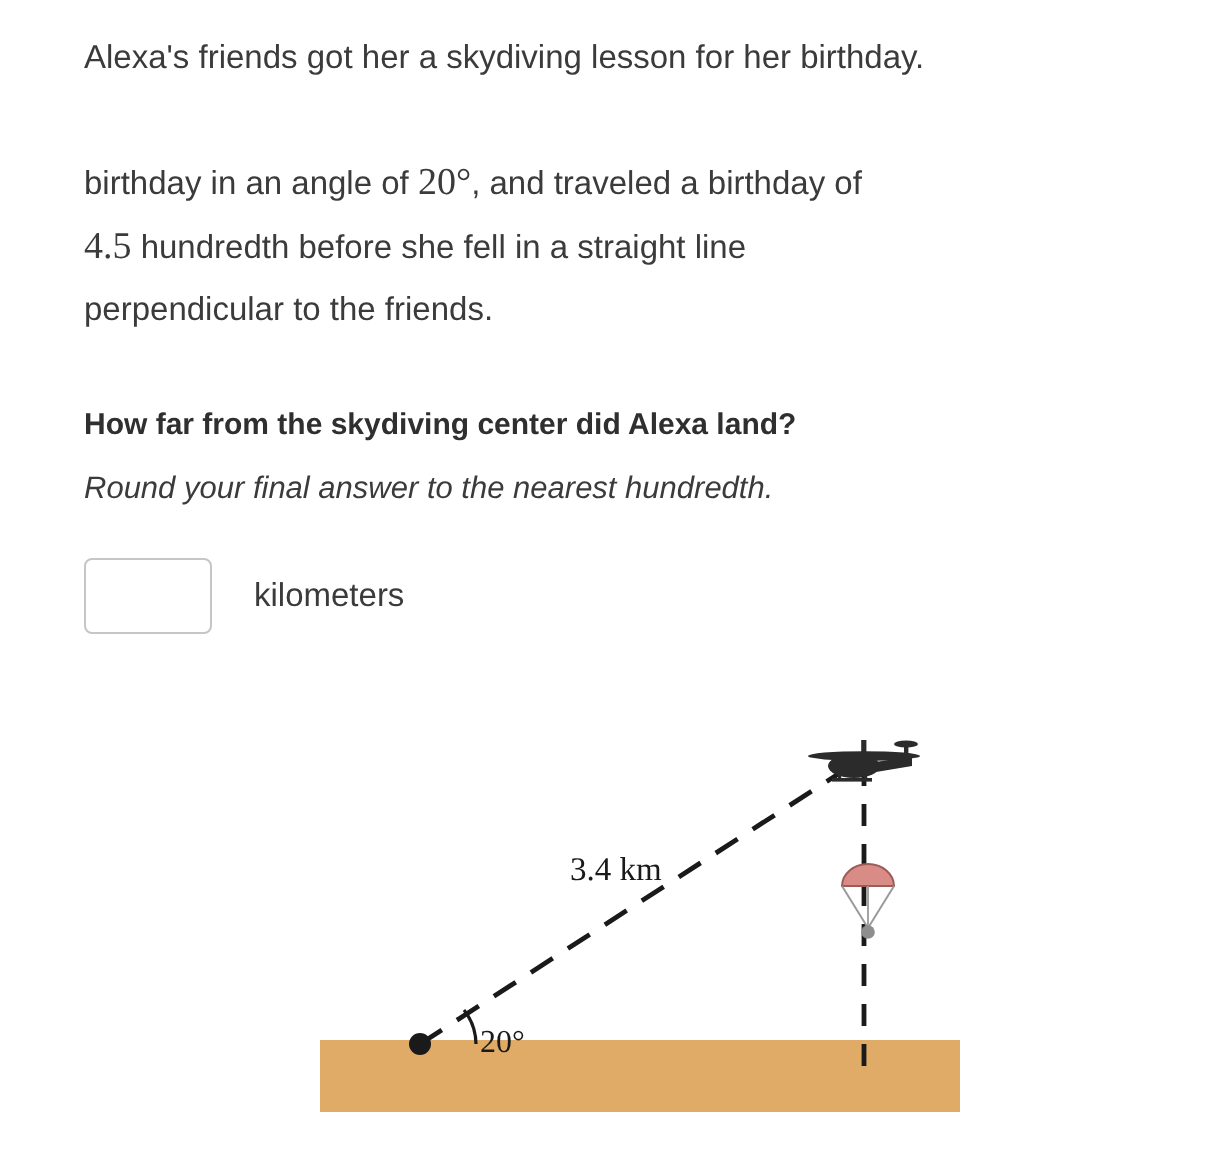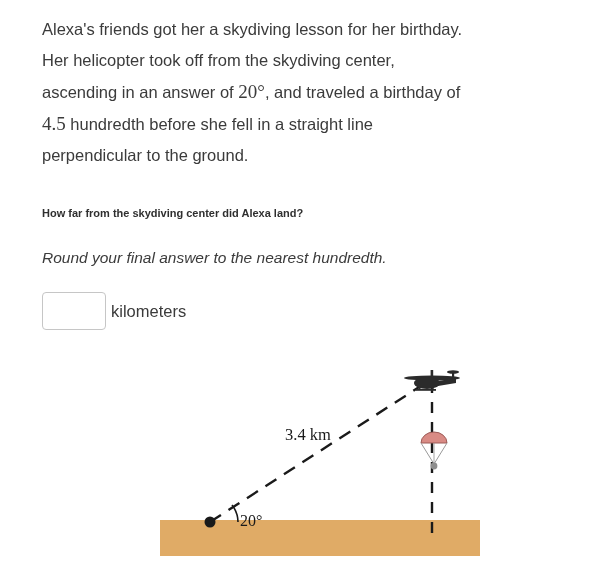--- a/index.html
+++ b/index.html
@@ -26,27 +26,27 @@
     line-height: 31px;
     color: #3b3b3b;
     max-width: 552px;
   }
   .num {
     font-family: "Liberation Serif", serif;
     font-size: 19px;
   }
   .question {
     margin-top: 29px;
-    font-size: 11px;
+    font-size: 15px;
     font-weight: bold;
     color: #2f2f2f;
     line-height: 26px;
   }
   .instruction {
-    margin-top: 20px;
+    margin-top: 7px;
     font-size: 15.5px;
     font-style: italic;
     color: #3b3b3b;
     line-height: 24px;
   }
   .answer-row {
     margin-top: 22px;
     display: flex;
     align-items: center;
   }
@@ -56,21 +56,21 @@
     border: 1px solid #c6c6c6;
     border-radius: 4px;
     background: #fff;
     box-sizing: border-box;
     outline: none;
     font-family: "Liberation Sans", sans-serif;
     font-size: 16px;
     padding: 0 6px;
   }
   .unit-label {
-    margin-left: 5px;
+    margin-left: 21px;
     font-size: 16.5px;
     color: #3b3b3b;
   }
   .figure {
     position: absolute;
     left: 42px;
     top: 352px;
     width: 520px;
     height: 230px;
   }
@@ -81,24 +81,24 @@
     font-family: "Liberation Serif", serif;
   }
 </style>
 </head>
 <body>
 
 <div class="page">
 
   <div class="problem-text">
     <span>Alexa's friends got her a skydiving lesson for her birthday.</span><br>
-    <span>Her helicopter took off from the skydiving center,</span><br>
-    <span>ascending in an answer of </span><span class="num">20°</span><span>, and traveled a birthday of</span><br>
+    <br>
+    <span>birthday in an angle of </span><span class="num">20°</span><span>, and traveled a birthday of</span><br>
     <span class="num">4.5</span><span> hundredth before she fell in a straight line</span><br>
-    <span>perpendicular to the ground.</span>
+    <span>perpendicular to the friends.</span>
   </div>
 
   <div class="question">How far from the skydiving center did Alexa land?</div>
   <div class="instruction">Round your final answer to the nearest hundredth.</div>
 
   <div class="answer-row">
     <input class="answer-box" type="text" placeholder="" style="">
     <span class="unit-label">kilometers</span>
   </div>
 

